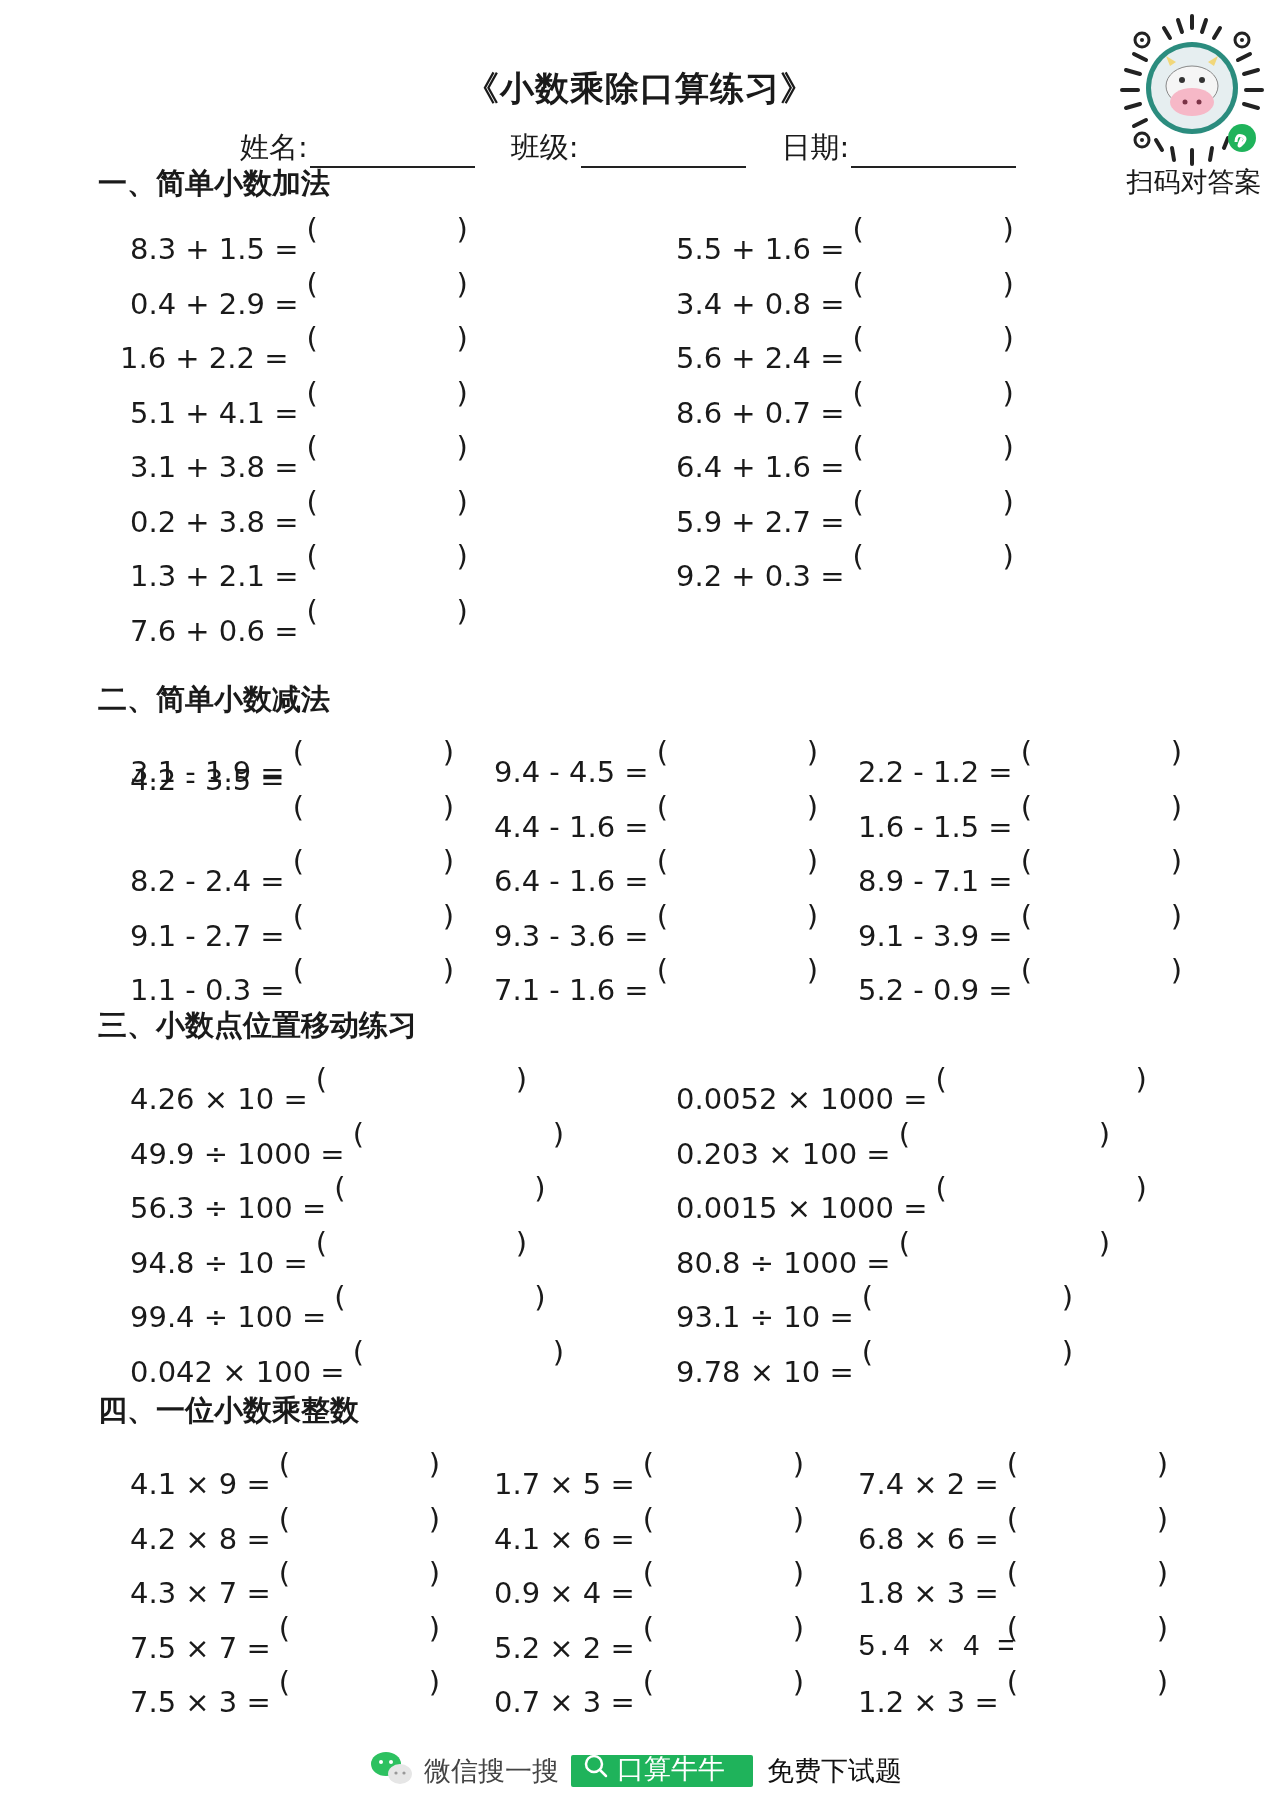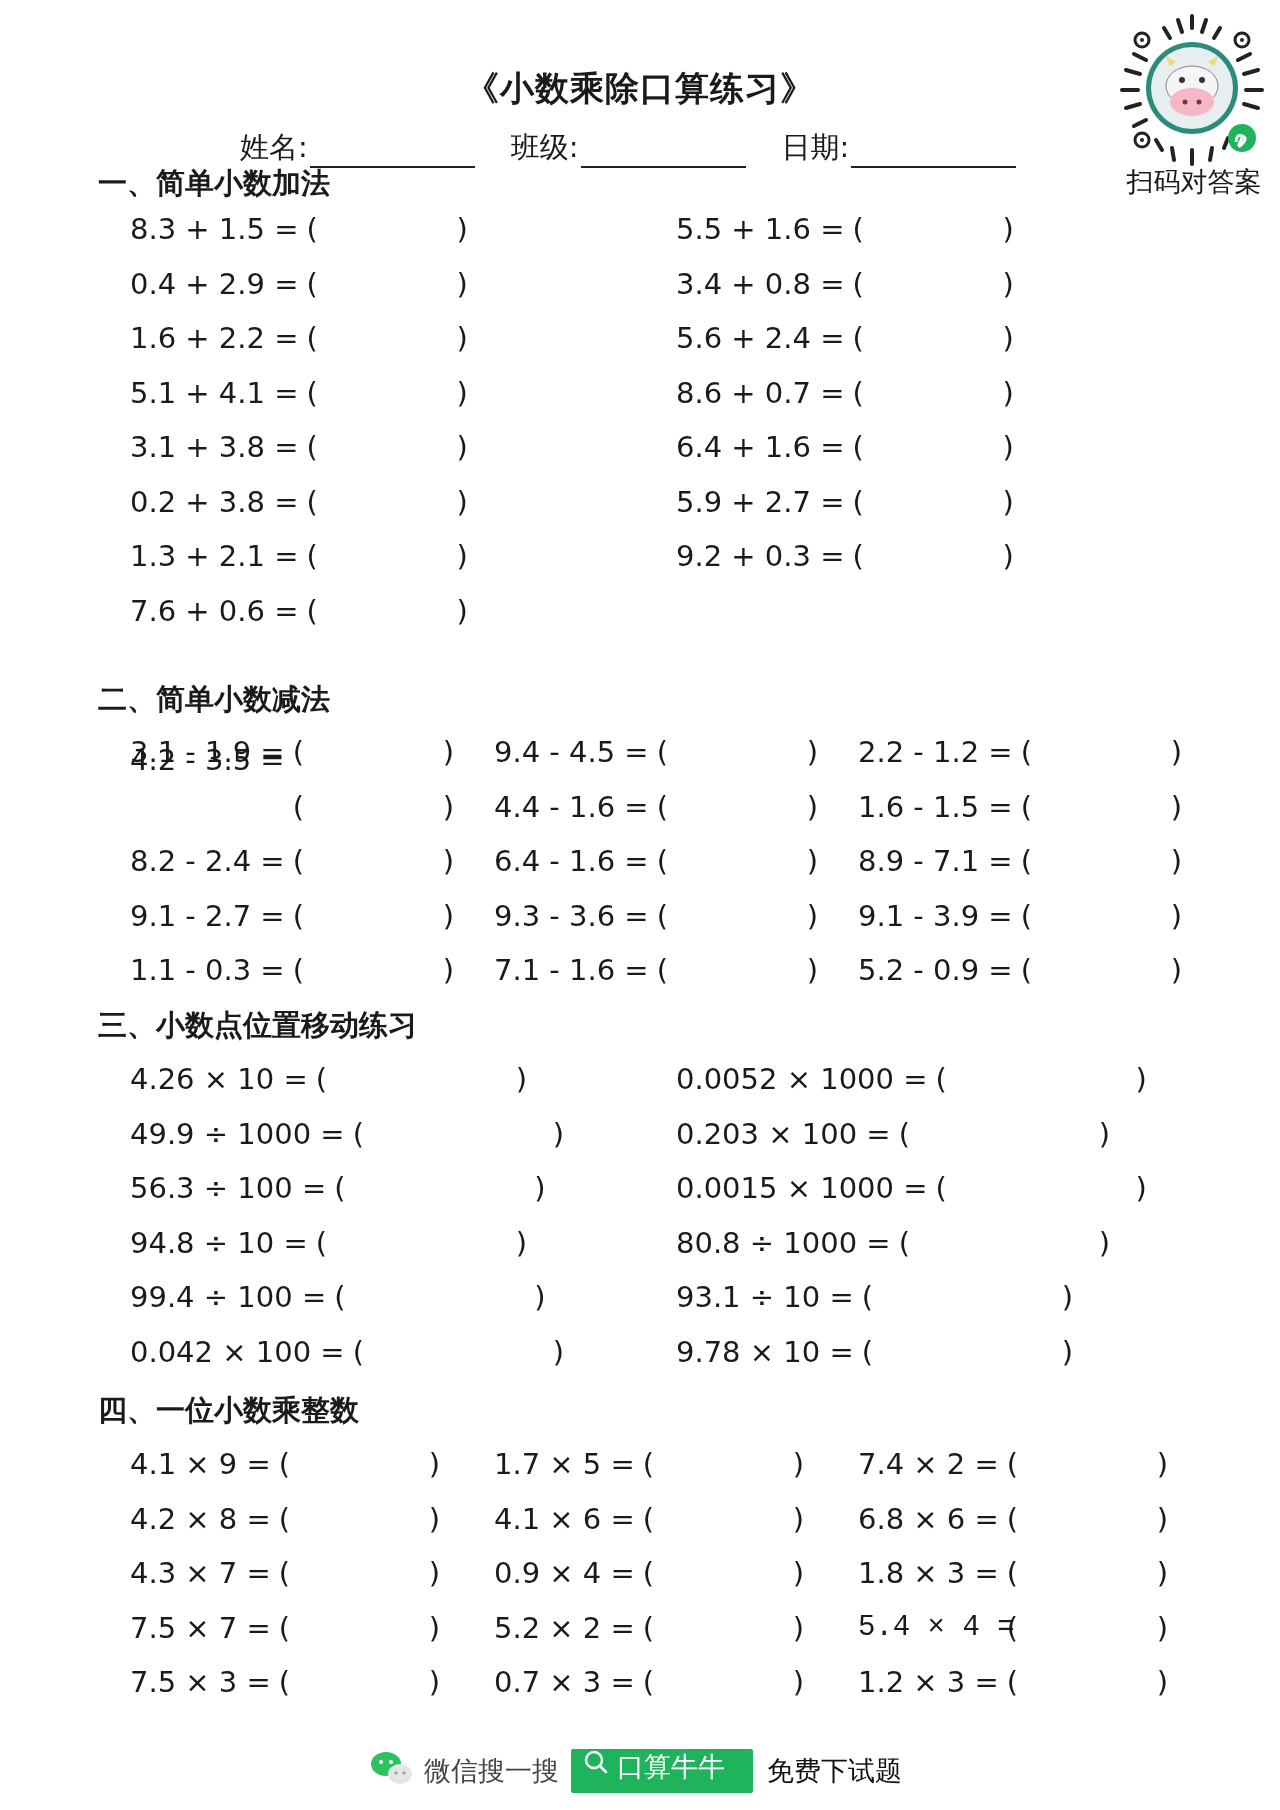--- a/index.html
+++ b/index.html
@@ -6,25 +6,25 @@
   body { width:1280px; height:1810px; position:relative; overflow:hidden;
          font-family:"DejaVu Sans","Liberation Sans",sans-serif; color:#1a1a1a; }
   .title { position:absolute; left:0; width:1280px; top:66px; text-align:center;
            font-size:34px; font-weight:bold; letter-spacing:1px; }
   .meta { position:absolute; top:128px; left:240px; font-size:29px; display:flex; }
   .meta .field { display:flex; align-items:flex-end; margin-right:36px; }
   .meta .line { display:inline-block; width:165px; border-bottom:2px solid #222; height:34px; margin-left:2px; }
   .qr { position:absolute; left:1112px; top:10px; width:160px; height:160px; }
   .qr-label { position:absolute; left:1110px; top:164px; width:168px; text-align:center; font-size:27px; }
   .section-title { position:absolute; left:98px; font-size:29px; font-weight:bold; }
-  .eq { position:absolute; font-size:29px; white-space:pre; }
+  .eq { position:absolute; font-size:29px; white-space:pre;margin-top:20px; }
   .paren { position:absolute; font-size:29px; }
   .footer { position:absolute; top:1749px; left:370px; height:44px; display:flex; align-items:center; font-size:27px; }
   .footer .wx-text { color:#444; margin-left:10px; }
-  .footer .search-box { background:#1fb35b; color:#fff; height:44px; display:flex; align-items:flex-start;
+  .footer .search-box { background:#1fb35b; color:#fff; height:32px; display:flex; align-items:flex-end;
                         padding:0 28px 0 12px; margin-left:12px; border-radius:2px;font-family:Liberation Mono, monospace; }
   .footer .cta { margin-left:14px; color:#111; }
 </style>
 </head>
 <body>
 
 <div class="title">《小数乘除口算练习》</div>
 
 <div class="meta">
   <div class="field">
@@ -106,21 +106,21 @@
       <span style="position: absolute; top: 266.5px; height: 40px; left: 318.5px; width: 134px;"></span>
       <span class="paren" style="top: 266.5px; left: 456.5px;">)</span>
     </div>
     <div>
       <span class="eq" style="left: 676px; top: 266.5px;">3.4 + 0.8 =</span>
       <span class="paren" style="top: 266.5px; left: 852.5px;">(</span>
       <span style="position: absolute; top: 266.5px; height: 40px; left: 864.5px; width: 134px;"></span>
       <span class="paren" style="top: 266.5px; left: 1002.5px;">)</span>
     </div>
     <div>
-      <span class="eq" style="left: 130px; top: 321px;">1.6 + 2.2 =</span>
+      <span class="eq" style="left: 120px; top: 321px;">1.6 + 2.2 =</span>
       <span class="paren" style="top: 321px; left: 306.5px;">(</span>
       <span style="position: absolute; top: 321px; height: 40px; left: 318.5px; width: 134px;"></span>
       <span class="paren" style="top: 321px; left: 456.5px;">)</span>
     </div>
     <div>
       <span class="eq" style="left: 676px; top: 321px;">5.6 + 2.4 =</span>
       <span class="paren" style="top: 321px; left: 852.5px;">(</span>
       <span style="position: absolute; top: 321px; height: 40px; left: 864.5px; width: 134px;"></span>
       <span class="paren" style="top: 321px; left: 1002.5px;">)</span>
     </div>

